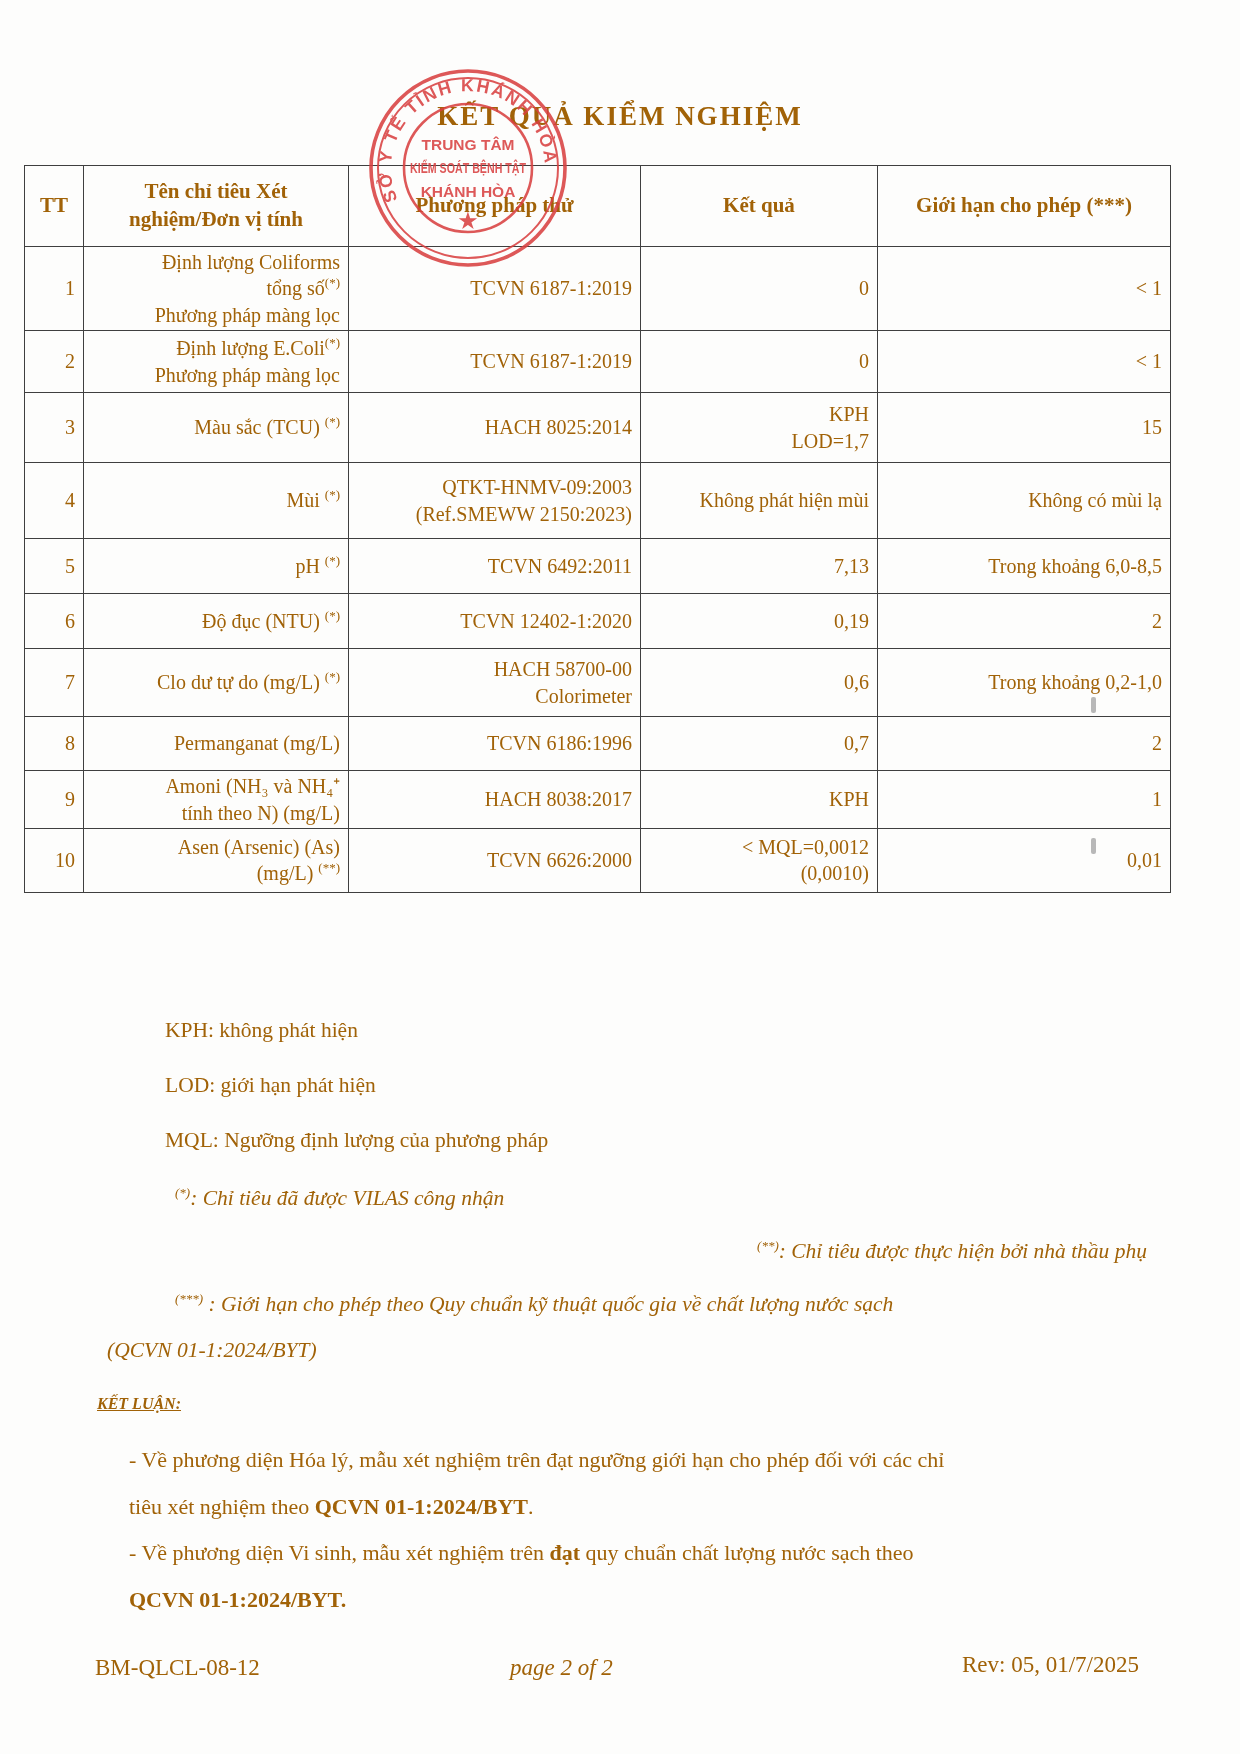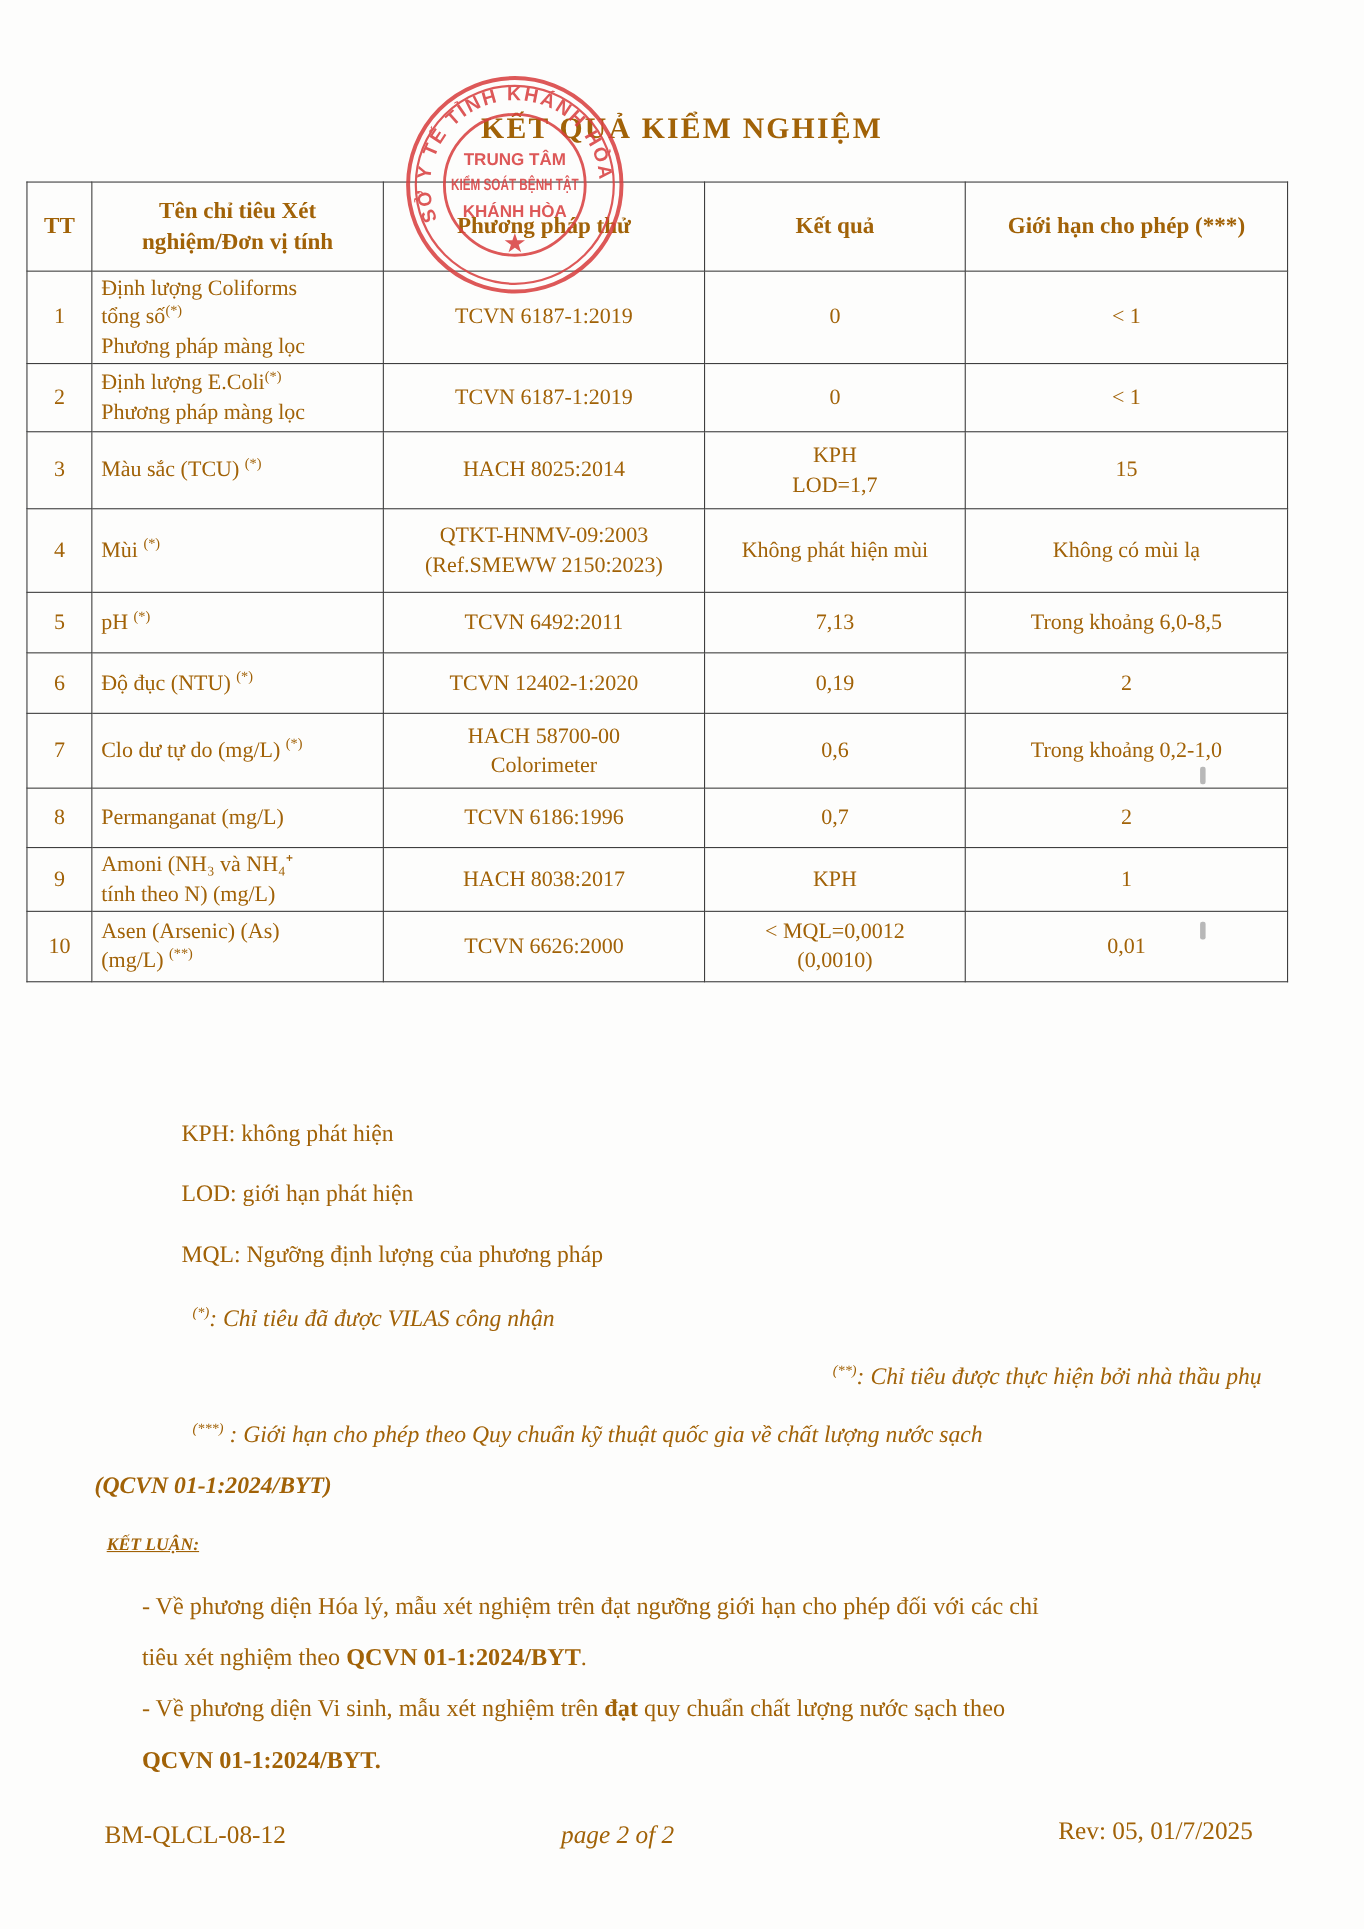--- a/index.html
+++ b/index.html
@@ -6,21 +6,21 @@
   .page{position:relative;width:1240px;height:1754px;background:#fdfdfc;margin:0 auto;
         font-family:"Liberation Serif",serif;color:#a16207;overflow:hidden;}
   .doc-title{position:absolute;top:101px;left:0;width:1240px;text-align:center;
         font-size:27px;font-weight:bold;letter-spacing:2px;}
   
   .stamp{position:absolute;left:366px;top:66px;width:204px;height:204px;opacity:.87;z-index:3;}
   
   table.results{position:absolute;left:24px;top:165px;width:1146px;border-collapse:collapse;
         table-layout:fixed;font-size:20px;z-index:2;}
   table.results th,table.results td{border:1.5px solid #3f3f3f;padding:2px 8px;
-        vertical-align:middle;line-height:1.32;}
+        vertical-align:middle;line-height:1.32;text-align:right;}
   table.results th{font-size:21px;text-align:center;white-space:pre-line;}
   td.c{text-align:center;}
   td.name-cell{text-align:left;padding-left:13px;}
   sup{font-size:13px;line-height:0;}
   
   .block{position:absolute;left:97px;width:1050px;font-size:21.5px;}
   .sect-title{font-weight:bold;font-style:italic;text-decoration:underline;font-size:22.5px;}
   .def-line{margin-left:68px;}
   .star-line{margin-left:78px;font-style:italic;}
   .star-cont{margin-left:0;font-style:italic;}
@@ -254,21 +254,21 @@
       </div>
       <div class="block note-line" style="top: 1186px; left: 97px;">
         <div class="star-line"><sup>(*)</sup><span>:  Chỉ tiêu đã được VILAS công nhận</span></div>
       </div>
       <div class="block note-line" style="top: 1239px; left: 97px; text-align: right;">
         <div class="star-line"><sup>(**)</sup><span>: Chỉ tiêu được thực hiện bởi nhà thầu phụ</span></div>
       </div>
       <div class="block note-line" style="top: 1292px; left: 97px;">
         <div class="star-line"><sup>(***)</sup><span> : Giới hạn cho phép theo Quy chuẩn kỹ thuật quốc gia về chất lượng nước sạch</span></div>
       </div>
-      <div class="block note-line" style="top: 1338px; left: 86px; font-weight: bold;">
+      <div class="block note-line" style="top: 1338px; left: 107px;">
         <div class="star-cont"><span>(QCVN 01-1:2024/BYT)</span></div>
       </div>
     </div>
 
   <div class="block" style="top:1390px">
     <span class="sect-title" style="font-size:16px">KẾT LUẬN:</span>
   </div>
   <div id="conclusion-lines">
       <div class="concl-line" style="top: 1447px; left: 97px;"><span>- Về phương diện Hóa lý, mẫu xét nghiệm trên đạt ngưỡng giới hạn cho phép đối với các chỉ</span></div>
       <div class="concl-line" style="top: 1494px; left: 97px;"><span>tiêu xét nghiệm theo </span><span class="b">QCVN 01-1:2024/BYT</span><span>.</span></div>

